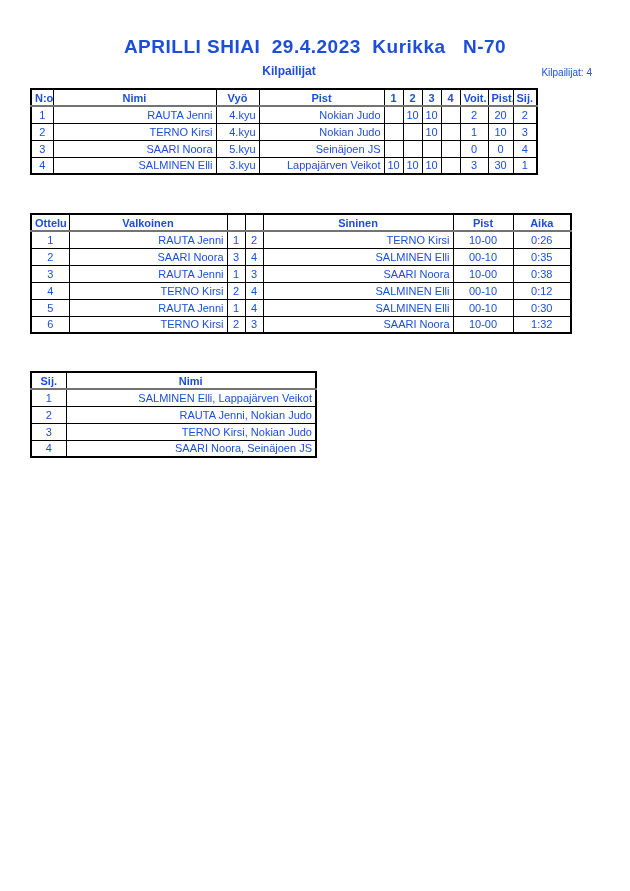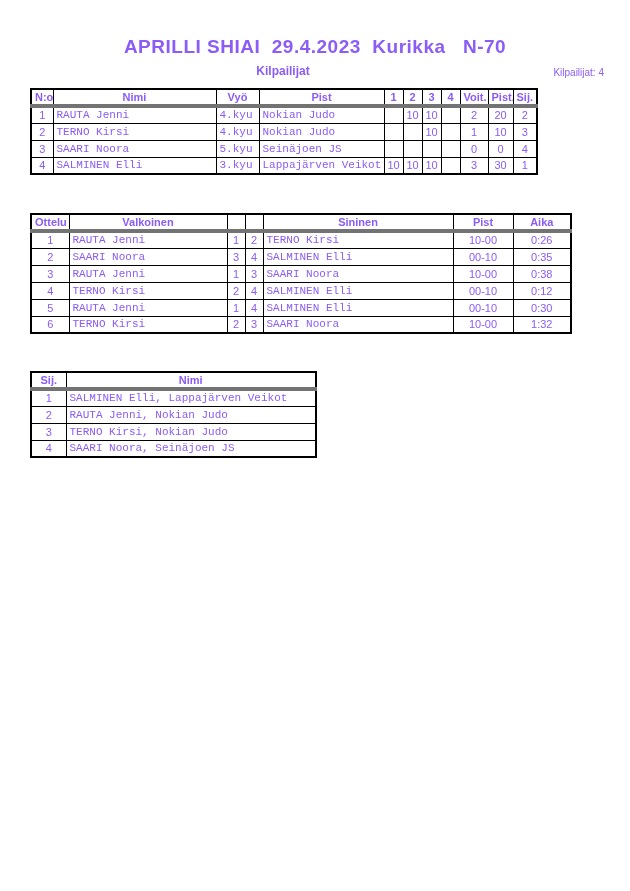--- a/index.html
+++ b/index.html
@@ -1,39 +1,39 @@
 <!DOCTYPE html>
 <html><head>
 <meta charset="utf-8">
 <style>
   * { margin:0; padding:0; box-sizing:border-box; }
   html,body { background:#ffffff; }
   .page {
     position:relative;
     width:630px; height:891px;
     background:#ffffff;
-    color:#8b5cf6;
+    color:#1d4ed8;
     font-family:"Liberation Sans", sans-serif;
     overflow:hidden;
   }
   .title {
     position:absolute; top:36px; left:0; width:100%;
     text-align:center; font-size:19px; font-weight:bold;
     white-space:pre; letter-spacing:0.5px;
   }
   .count {
-    position:absolute; top:67px; right:26px;
+    position:absolute; top:67px; right:38px;
     font-size:10px;
     margin-left:12px;
   }
   .section-title {
     position:absolute; text-align:center;
     font-size:12px; font-weight:bold;
   }
-  .sec1 { top:64px;  left:30px; width:506px; }
+  .sec1 { top:64px;  left:36px; width:506px; }
   .sec2 { top:194px; left:30px; width:540px; }
   .sec3 { top:354px; left:30px; width:285px; }
 
   table.tbl {
     position:absolute; left:30px;
     border-collapse:collapse; table-layout:fixed;
     border:2px solid #000;
   }
   .t1 { top:88px;  width:506px; }
   .t2 { top:213px; width:540px; }
@@ -41,23 +41,23 @@
 
   table.tbl th, table.tbl td {
     border:1px solid #000;
     font-size:11px;
     height:17px;
     padding:0 3px;
     overflow:hidden;
     white-space:nowrap;
     background:#fff;
   }
-  table.tbl th { font-weight:bold; text-align:center; border-bottom:4px solid #737373; }
+  table.tbl th { font-weight:bold; text-align:center; border-bottom:2px solid #737373; }
   td.c { text-align:center; }
-  td.l { text-align:left; padding-left:5px;font-family:Liberation Mono, monospace; }
+  td.l { text-align:right; padding-left:5px; }
 </style>
 </head>
 <body>
 
 <div class="page">
 
   <div class="title">APRILLI SHIAI  29.4.2023  Kurikka   N-70</div>
   <div class="count">Kilpailijat: 4</div>
 
   <div class="section-title sec1">Kilpailijat</div>

